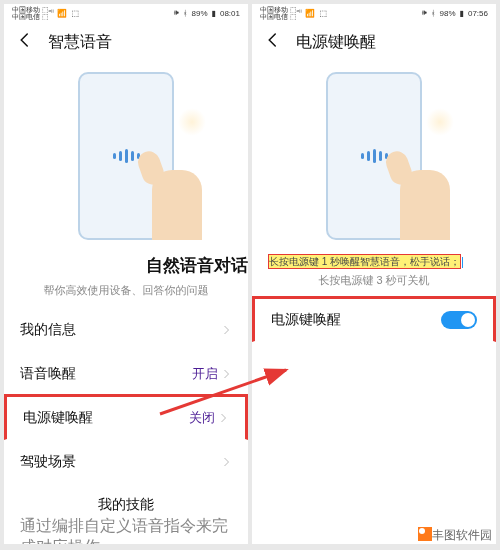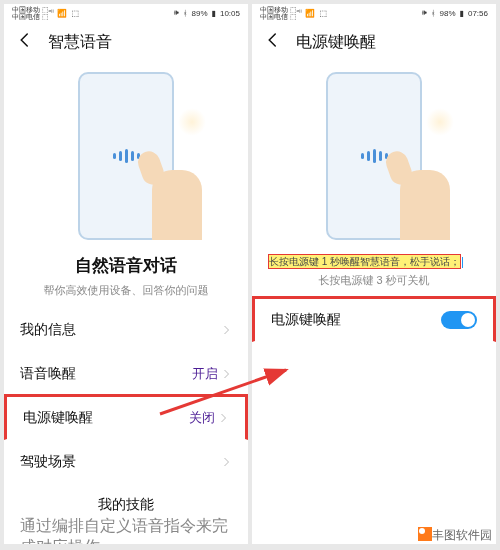--- a/index.html
+++ b/index.html
@@ -15,21 +15,21 @@
   .titlebar .title { font-size: 16px; font-weight: 500; color: #111; }
   .illus { display: flex; justify-content: center; align-items: flex-end; height: 178px; position: relative; }
   .device { width: 96px; height: 168px; background: #eef4fa; border: 2px solid #bcd3e8; border-radius: 10px; display: flex; align-items: center; justify-content: center; }
   .sound { display: flex; gap: 3px; align-items: center; }
   .sound span { width: 3px; background: #4a90d9; border-radius: 2px; }
   .sound span:nth-child(1){height:6px}.sound span:nth-child(2){height:10px}.sound span:nth-child(3){height:14px}.sound span:nth-child(4){height:10px}.sound span:nth-child(5){height:6px}
   .hand { position: absolute; right: 44px; bottom: 0; width: 60px; height: 110px; }
   .palm { position: absolute; bottom: 0; left: 8px; width: 50px; height: 70px; background: #f5d9b8; border-radius: 20px 20px 0 0; }
   .thumb { position: absolute; bottom: 55px; left: -4px; width: 22px; height: 34px; background: #f5d9b8; border-radius: 12px; transform: rotate(-20deg); }
   .ring { position: absolute; right: 42px; top: 46px; width: 28px; height: 28px; border-radius: 50%; background: radial-gradient(circle,#ffd98a55,#fff0 70%); }
-  .heading { text-align: center; font-size: 17px; font-weight: 600; color: #111; margin-top: 14px; }
+  .heading { text-align: right; font-size: 17px; font-weight: 600; color: #111; margin-top: 14px; }
   .sub { text-align: center; font-size: 11px; color: #888; margin: 6px 16px 10px; font-family: Liberation Mono, monospace; }
   .list .row { display: flex; align-items: center; justify-content: space-between; padding: 12px 16px; min-height: 44px; border-bottom: 1px solid rgba(0,0,0,0); }
   .list .row .label { font-size: 14px; color: #111; }
   .list .row .val { font-size: 13px; color: #4c1d95; display: flex; align-items: center; gap: 2px; }
   .list .row .desc { font-size: 16px; color: #888; margin-top: 2px; line-height: 1.3; }
   .list .row.col { flex-direction: column; align-items: center; }
   .chev { width: 12px; height: 12px; }
   .highlight-red { border: 3px solid #e53935; margin-top:-2px; }
   .toggle { width: 36px; height: 18px; background: #2196f3; border-radius: 9px; position: relative; }
   .toggle::after { content: ""; position: absolute; width: 14px; height: 14px; background: #fff; border-radius: 50%; top: 2px; right: 2px; }
@@ -53,21 +53,21 @@
         <div>中国电信 ⬚</div>
       </div>
       <span>📶</span>
       <span>⬚</span>
     </div>
     <div class="r">
       <span>🕪</span>
       <span>ᚼ</span>
       <span>89%</span>
       <span>▮</span>
-      <span>10:05</span>
+      <span>08:01</span>
     </div>
   </div>
   <div class="titlebar">
     <span class="back">
       <svg viewBox="0 0 24 24">
           <path d="M15 4l-8 8 8 8" stroke="#111" stroke-width="2" fill="none" stroke-linecap="round"></path>
         </svg>
     </span>
     <span class="title">智慧语音</span>
   </div>

